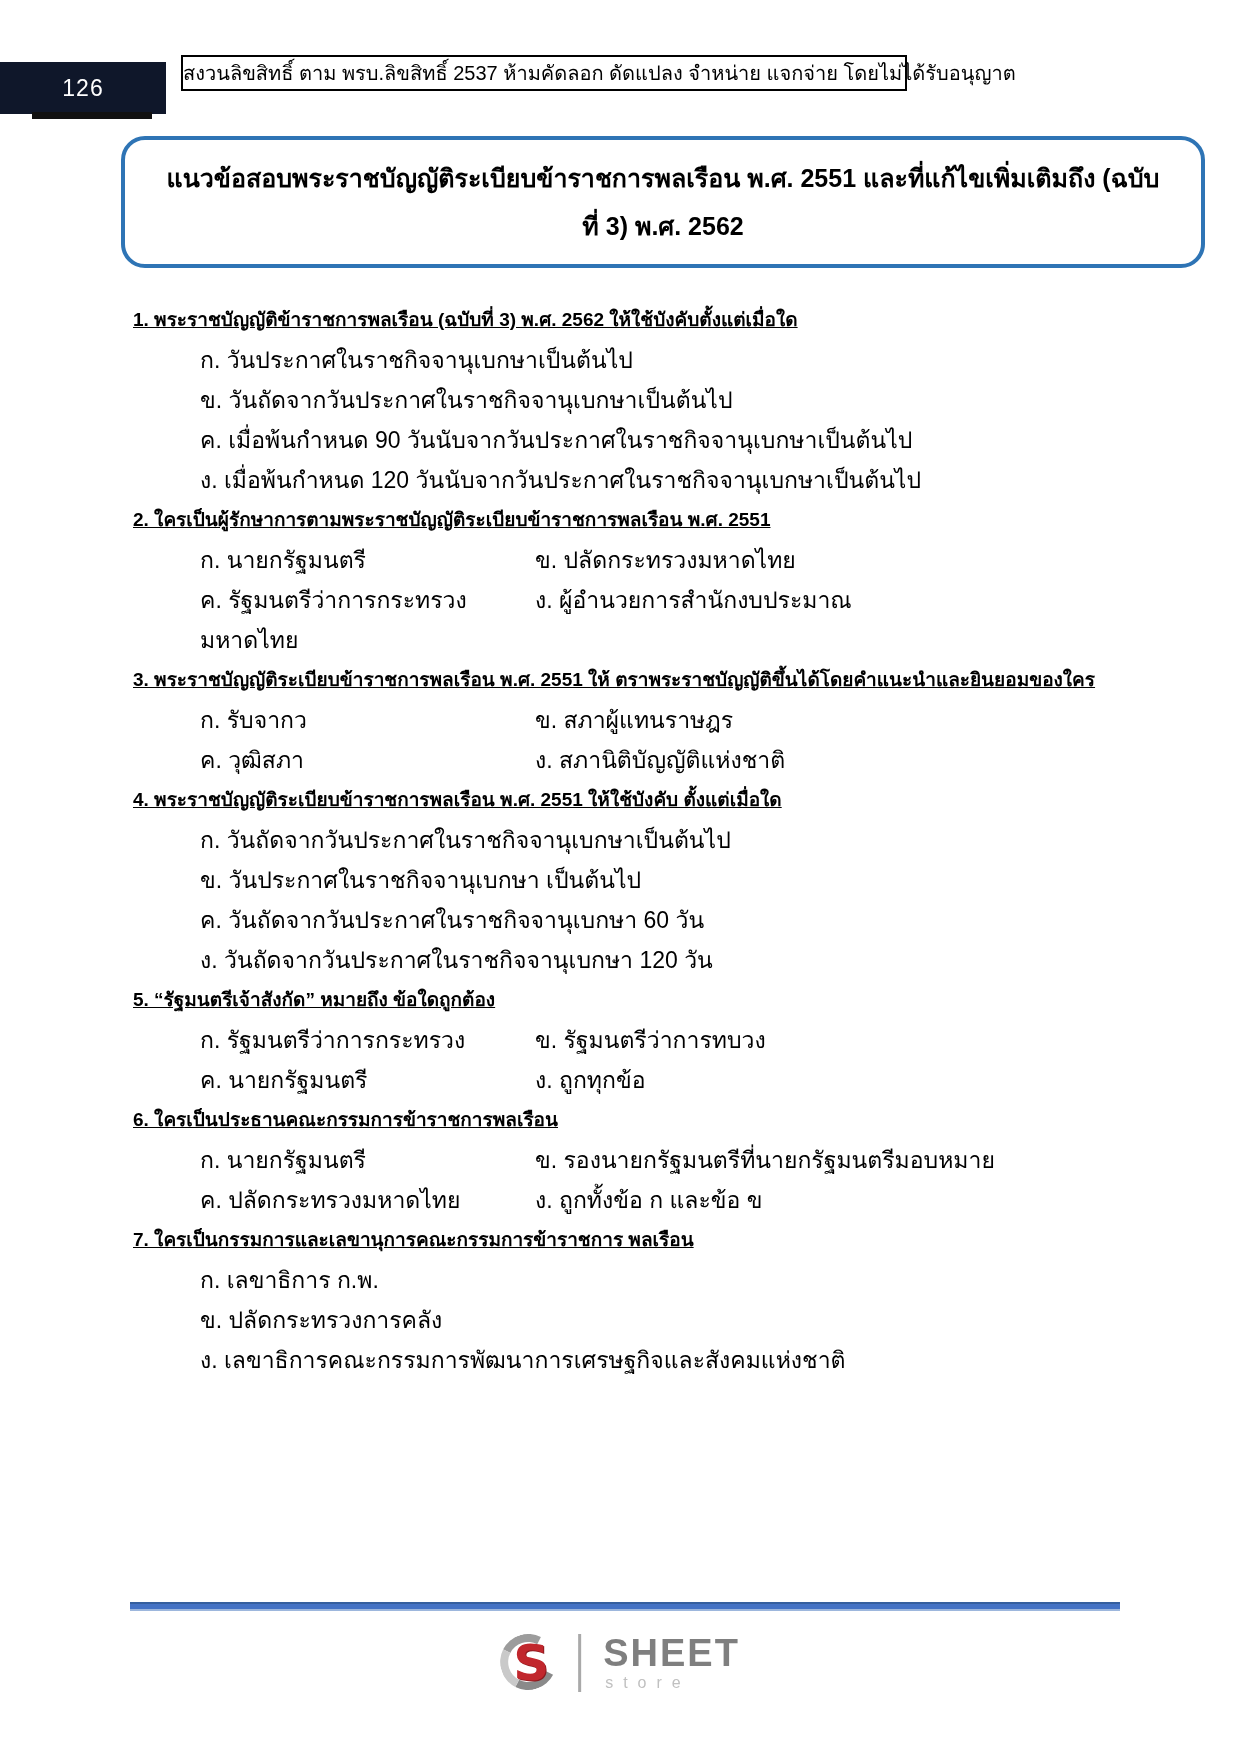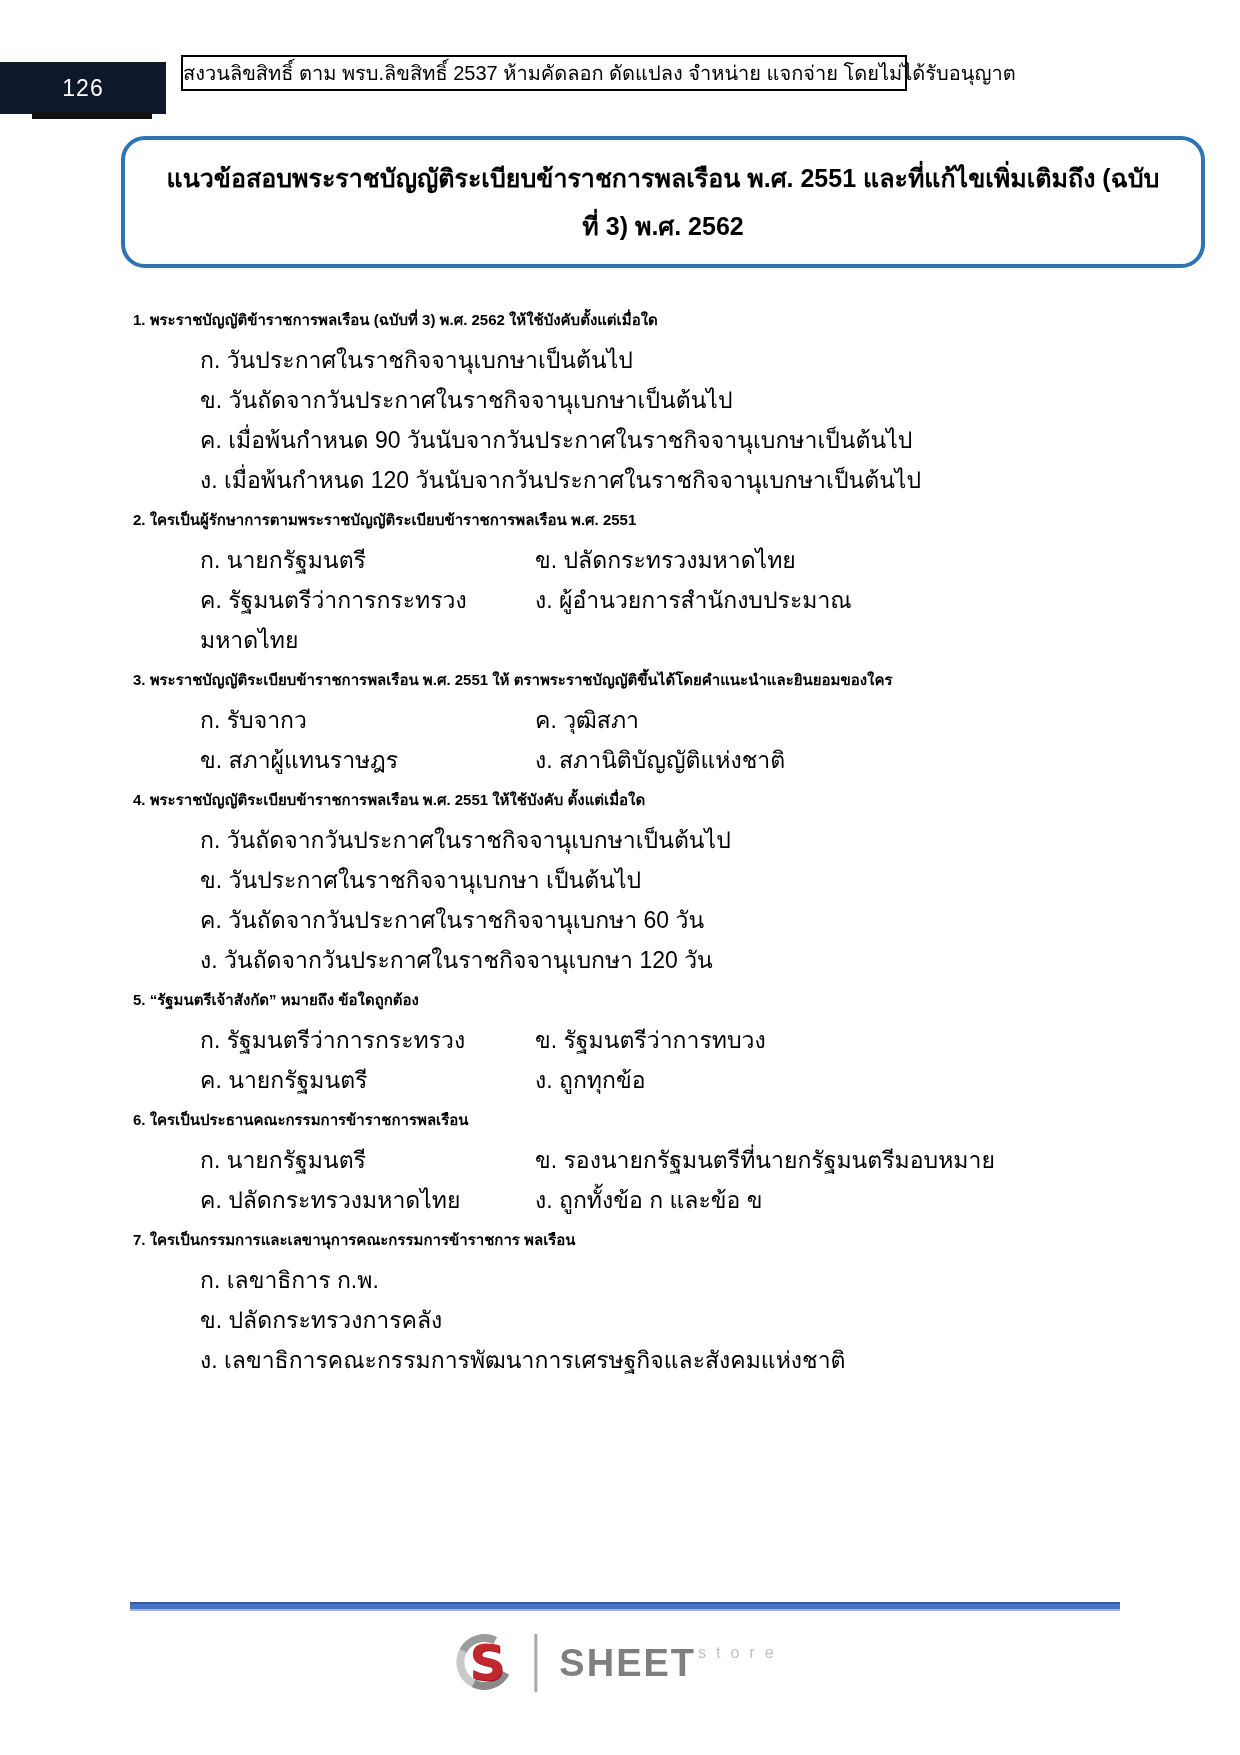--- a/index.html
+++ b/index.html
@@ -44,21 +44,21 @@
   .title-box .title-text {
     font-size: 25px; font-weight: bold;
     text-align: center; line-height: 48px;
   }
 
   
   .content {
     position: absolute; left: 133px; top: 300px; width: 990px;
   }
   .q-heading {
-    font-size: 15px; font-weight: bold; line-height: 40px;
+    font-size: 19px; font-weight: bold; line-height: 40px; text-decoration: underline;
   }
   .opt { font-size: 23px; line-height: 40px; }
   .opt-list .opt { padding-left: 67px; }
   .opt-grid {
     display: grid; grid-template-columns: 335px auto;
     padding-left: 67px;
   }
 
   
   .footer-line {
@@ -82,21 +82,21 @@
     transform: rotate(-18deg);
   }
   .logo-letter {
     position: absolute; left: 13px; top: 2px;
     font-size: 50px; font-weight: 900; line-height: 58px;
     color: #c1272d;
     text-shadow: 1px 1px 0 #8c1a1f;
     font-family: "DejaVu Sans", sans-serif;
   }
   .logo-divider { width: 3px; height: 58px; background: #a9a9a9; }
-  .logo-textcol { display: flex; flex-direction: row; margin-left: 8px; }
+  .logo-textcol { display: flex; flex-direction: column; margin-left: 8px; }
   .brand-main {
     font-size: 38px; font-weight: 800; color: #7f7f7f;
     letter-spacing: 2px; line-height: 40px;
   }
   .brand-sub {
     font-size: 16px; color: #c0c0c0; letter-spacing: 10px;
     line-height: 20px; padding-left: 2px;
   }
 </style>
 </head>
@@ -133,22 +133,22 @@
       <div class="opt">ข. ปลัดกระทรวงมหาดไทย</div>
       <div class="opt">ค. รัฐมนตรีว่าการกระทรวงมหาดไทย</div>
       <div class="opt">ง. ผู้อำนวยการสำนักงบประมาณ</div>
     </div>
   </section>
 
   <section>
     <div class="q-heading">3. พระราชบัญญัติระเบียบข้าราชการพลเรือน พ.ศ. 2551 ให้ ตราพระราชบัญญัติขึ้นได้โดยคำแนะนำและยินยอมของใคร</div>
     <div class="opt-grid">
       <div class="opt">ก. รับจากว</div>
+      <div class="opt">ข. สภาผู้แทนราษฎร</div>
       <div class="opt">ค. วุฒิสภา</div>
-      <div class="opt">ข. สภาผู้แทนราษฎร</div>
       <div class="opt">ง. สภานิติบัญญัติแห่งชาติ</div>
     </div>
   </section>
 
   <section>
     <div class="q-heading">4. พระราชบัญญัติระเบียบข้าราชการพลเรือน พ.ศ. 2551 ให้ใช้บังคับ ตั้งแต่เมื่อใด</div>
     <div class="opt-list">
       <div class="opt">ก. วันถัดจากวันประกาศในราชกิจจานุเบกษาเป็นต้นไป</div>
       <div class="opt">ข. วันประกาศในราชกิจจานุเบกษา เป็นต้นไป</div>
       <div class="opt">ค. วันถัดจากวันประกาศในราชกิจจานุเบกษา 60 วัน</div>

